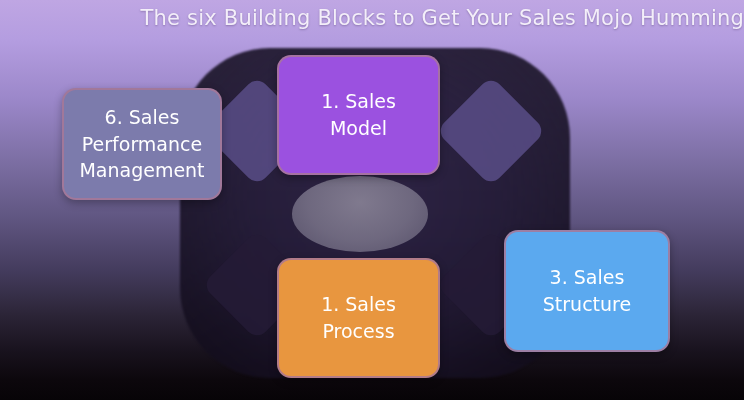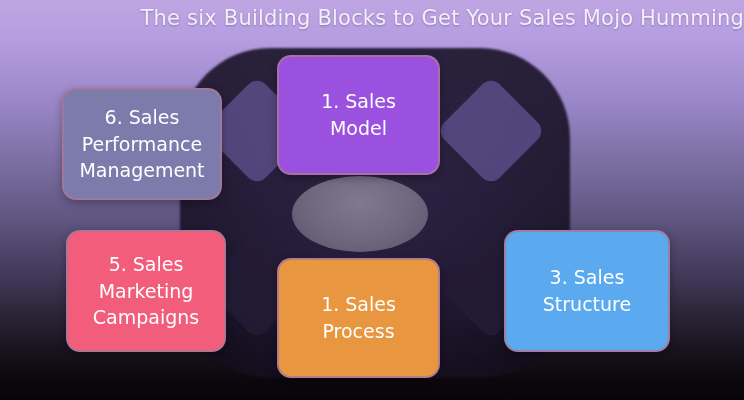--- a/index.html
+++ b/index.html
@@ -121,23 +121,20 @@
   <div class="title">The six Building Blocks to Get Your Sales Mojo Humming</div>
 
   <div class="box" style="left:62px; top:88px; width:160px; height:112px; background:#7C7BAC;">6. Sales
 Performance
 Management</div>
 
   <div class="box" style="left:277px; top:55px; width:163px; height:120px; background:#9B51E0;">1. Sales
 Model</div>
 
 
-  <div class="box" style="left:66px; top:230px; width:160px; height:122px; background:#F25D7C;">5. Sales
-Marketing
-Campaigns</div>
 
   <div class="box" style="left:277px; top:258px; width:163px; height:120px; background:#E8963F;">1. Sales
 Process</div>
 
   <div class="box" style="left:488px; top:230px; width:166px; height:122px; background:#5BA9EF;margin-left:16px;">3. Sales
 Structure</div>
 
 </div>
 
 </body></html>

